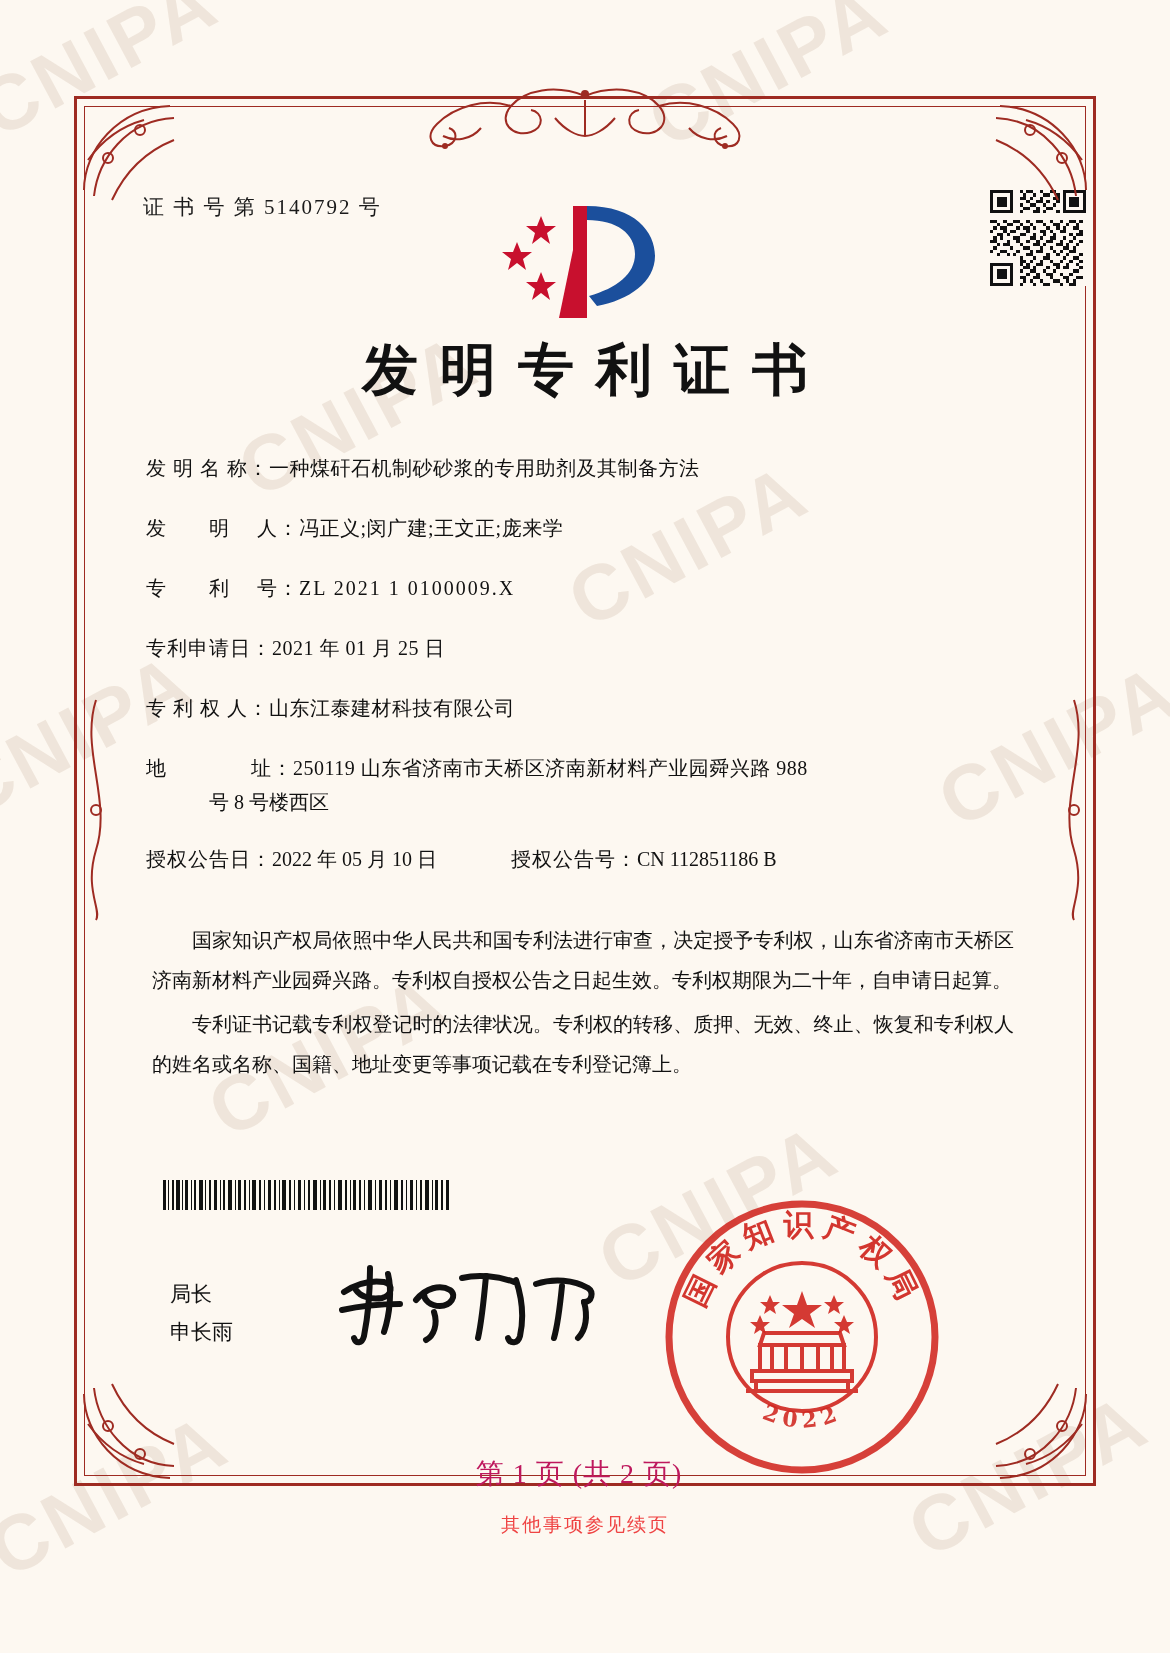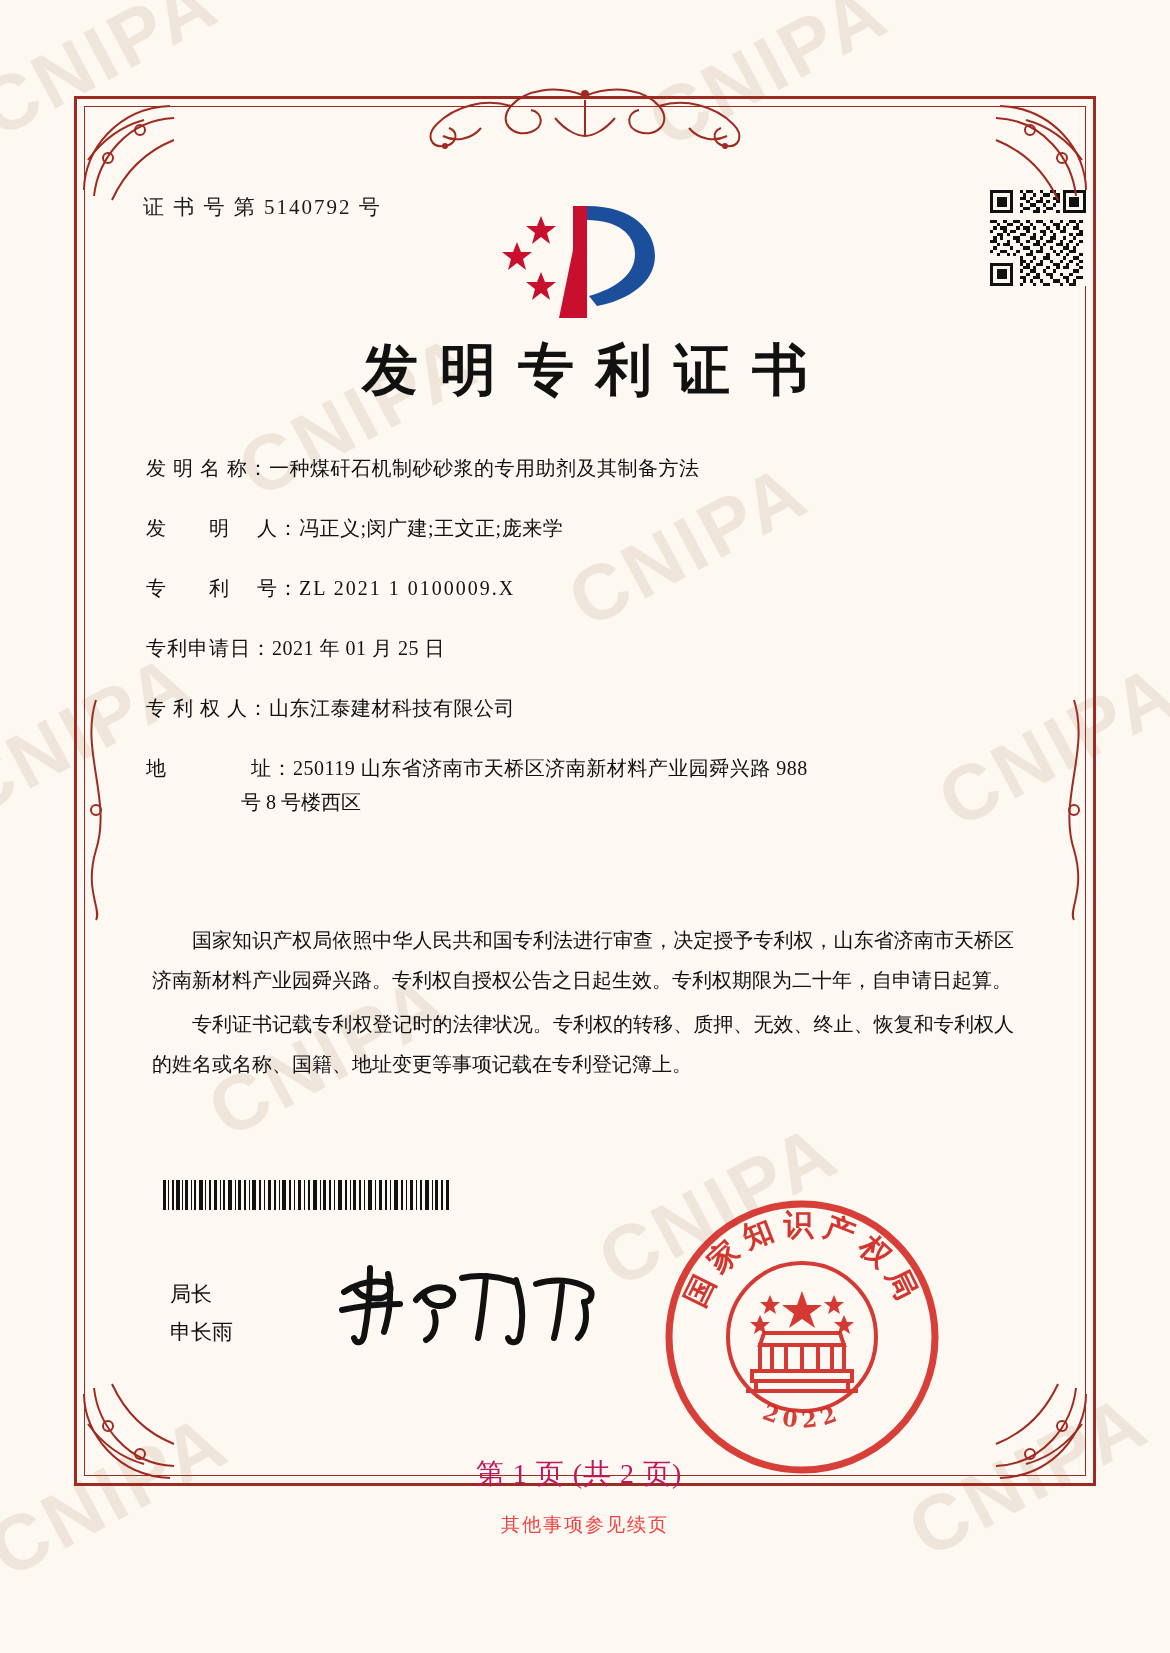--- a/index.html
+++ b/index.html
@@ -122,21 +122,21 @@
     font-family: "Liberation Serif", serif;
     letter-spacing: 2px;
   }
   .row.two-col { justify-content: flex-start; }
   .col2 {
     margin-left: 74px;
     display: flex;
     align-items: baseline;
   }
   .addr-second {
-    margin-left: 95px;
+    margin-left: 63px;
     margin-top: -26px;
     margin-bottom: 30px;
     font-size: 20px;
   }
 
   
   .paras {
     position: absolute;
     left: 152px; top: 920px;
     width: 862px;
@@ -509,20 +509,28 @@
     </div>
     <div class="row">
       <span class="label">专 利 权 人：</span>
       <span class="value">山东江泰建材科技有限公司</span>
     </div>
     <div class="row">
       <span class="label">地　　　　址：</span>
       <span class="value">250119 山东省济南市天桥区济南新材料产业园舜兴路 988</span>
     </div>
     <div class="addr-second">号 8 号楼西区</div>
+    <div class="row two-col">
+      <span class="label">授权公告日：</span>
+      <span>2022 年 05 月 10 日</span>
+      <span class="col2">
+        <span class="label">授权公告号：</span>
+        <span>CN 112851186 B</span>
+      </span>
+    </div>
   </div>
 
   <div class="paras">
     <p>国家知识产权局依照中华人民共和国专利法进行审查，决定授予专利权，山东省济南市天桥区济南新材料产业园舜兴路。专利权自授权公告之日起生效。专利权期限为二十年，自申请日起算。</p>
     <p>专利证书记载专利权登记时的法律状况。专利权的转移、质押、无效、终止、恢复和专利权人的姓名或名称、国籍、地址变更等事项记载在专利登记簿上。</p>
   </div>
 
   <svg class="barcode" viewBox="0 0 290 30" shape-rendering="crispEdges">
     <g fill="#111">
       <rect x="0" y="0" width="3" height="30"></rect>

